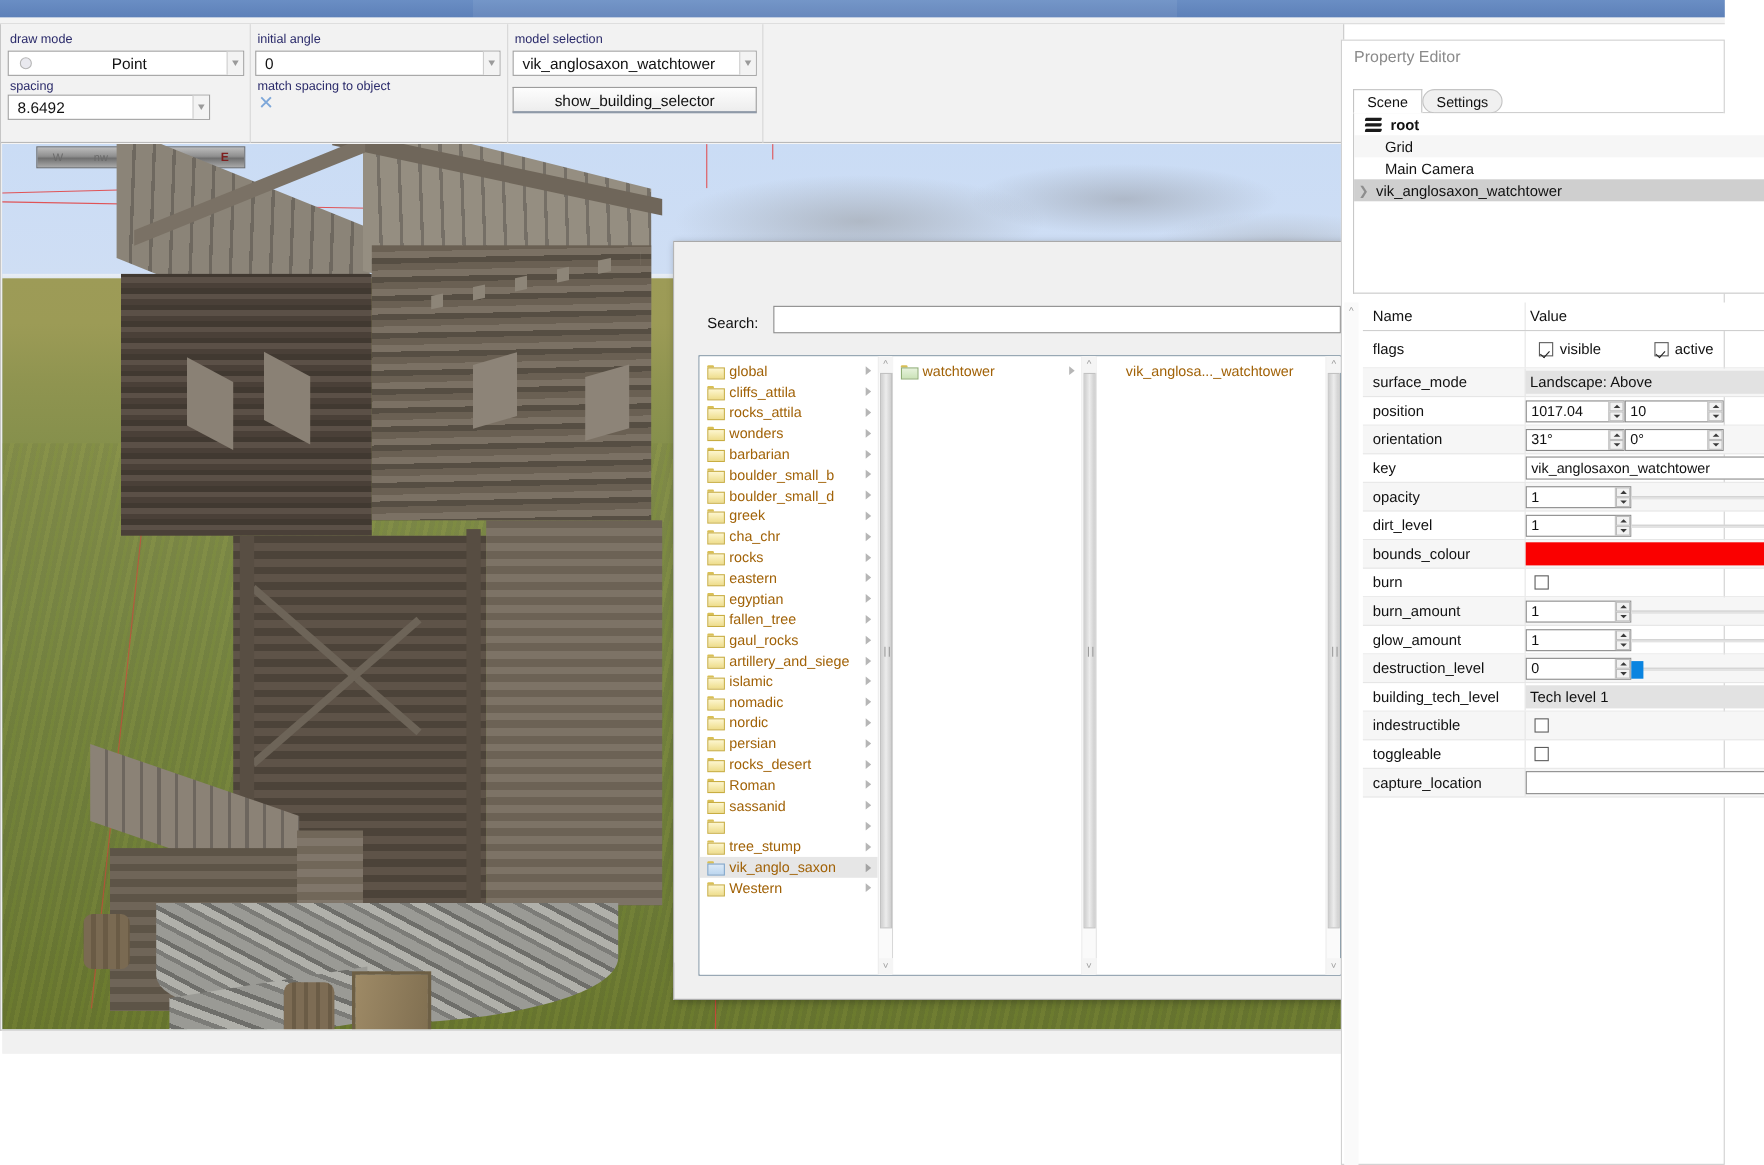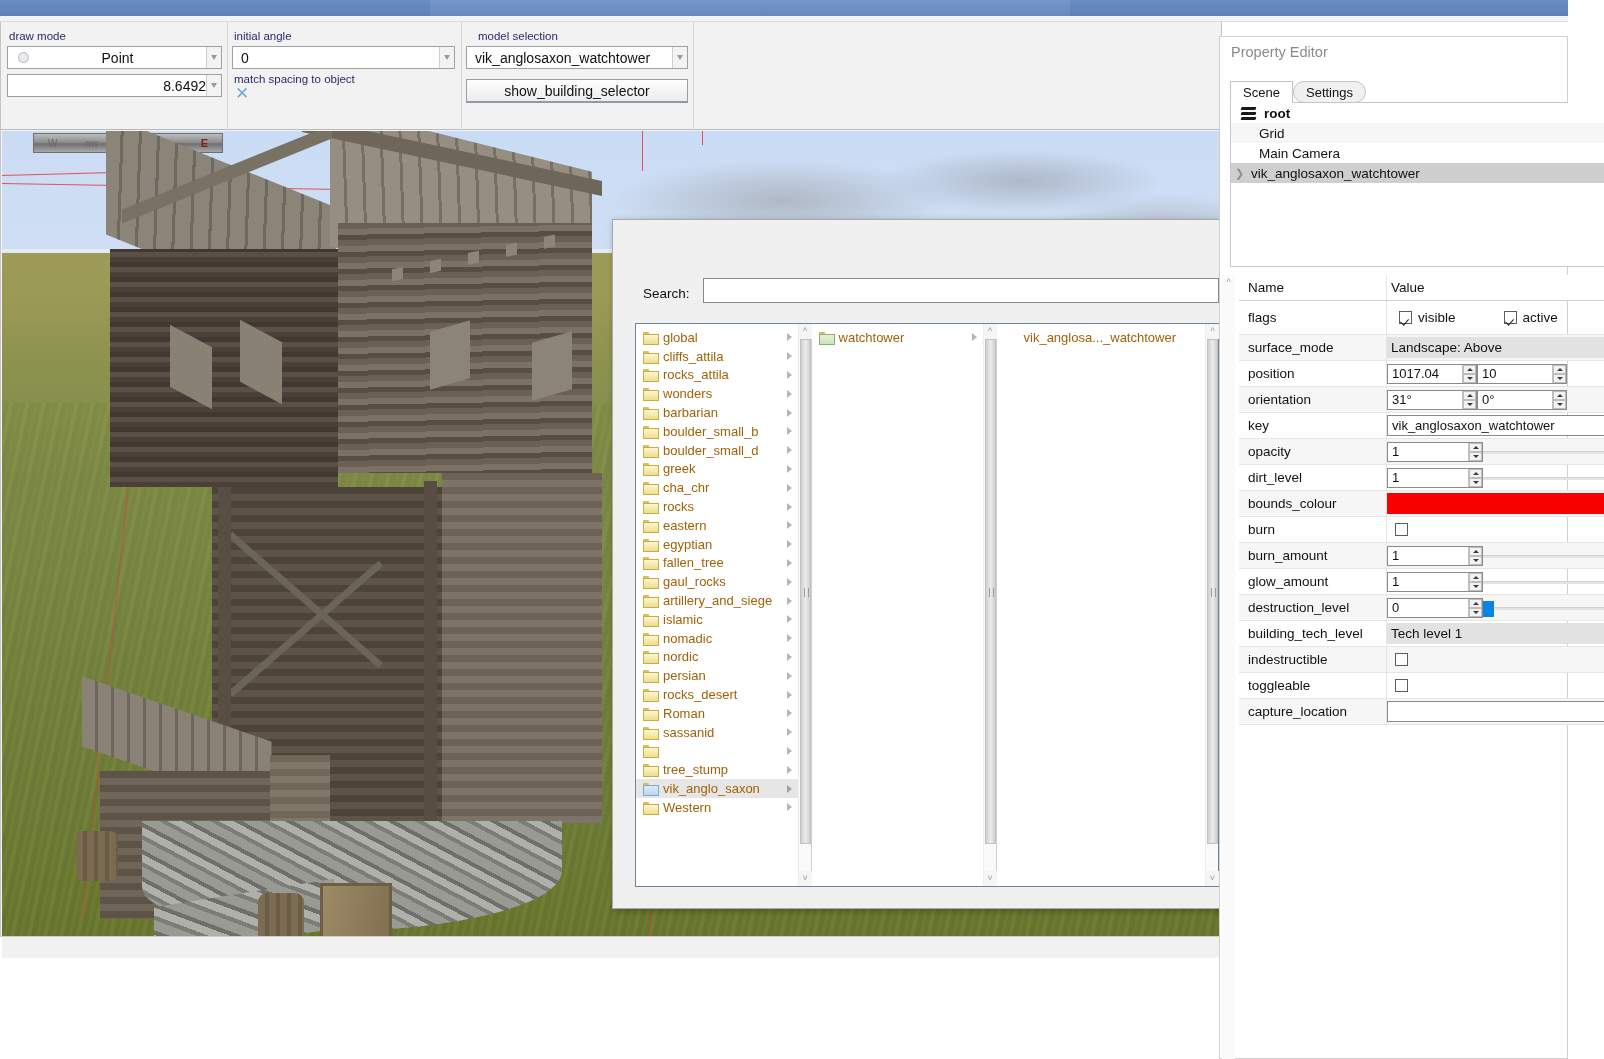--- a/index.html
+++ b/index.html
@@ -422,38 +422,38 @@
     <div class="toolbar">
 
       <div class="grp g1">
         <div class="lbl" style="left:8px; top:8px;">draw mode</div>
         <div class="combo" style="left:6px; top:24px; width:215px;justify-content:center;">
           <div class="radio-dot"></div>
           <div class="ctext centered">Point</div>
           <div class="arrowbox"></div>
         </div>
         <div class="lbl" style="left:8px; top:51px;">spacing</div>
-        <div class="combo" style="left:6px; top:52px; width:215px;text-align:right;">
+        <div class="combo" style="left:6px; top:64px; width:184px;">
           <div class="ctext">8.6492</div>
           <div class="arrowbox"></div>
         </div>
       </div>
 
       <div class="grp g2">
         <div class="lbl" style="left:6px; top:8px;">initial angle</div>
         <div class="combo" style="left:4px; top:24px; width:223px;">
           <div class="ctext">0</div>
           <div class="arrowbox"></div>
         </div>
         <div class="lbl" style="left:6px; top:51px;">match spacing to object</div>
         <div class="xcheck" style="left:6px; top:64px;">✕</div>
       </div>
 
       <div class="grp g3">
-        <div class="lbl" style="left:16px; top:8px;">model selection</div>
+        <div class="lbl" style="left:6px; top:8px;">model selection</div>
         <div class="combo" style="left:4px; top:24px; width:222px;">
           <div class="ctext">vik_anglosaxon_watchtower</div>
           <div class="arrowbox"></div>
         </div>
         <div class="pushbtn" style="left:4px; top:57px; width:222px;">show_building_selector</div>
       </div>
 
       <div class="grp gfill"></div>
     </div>
 

